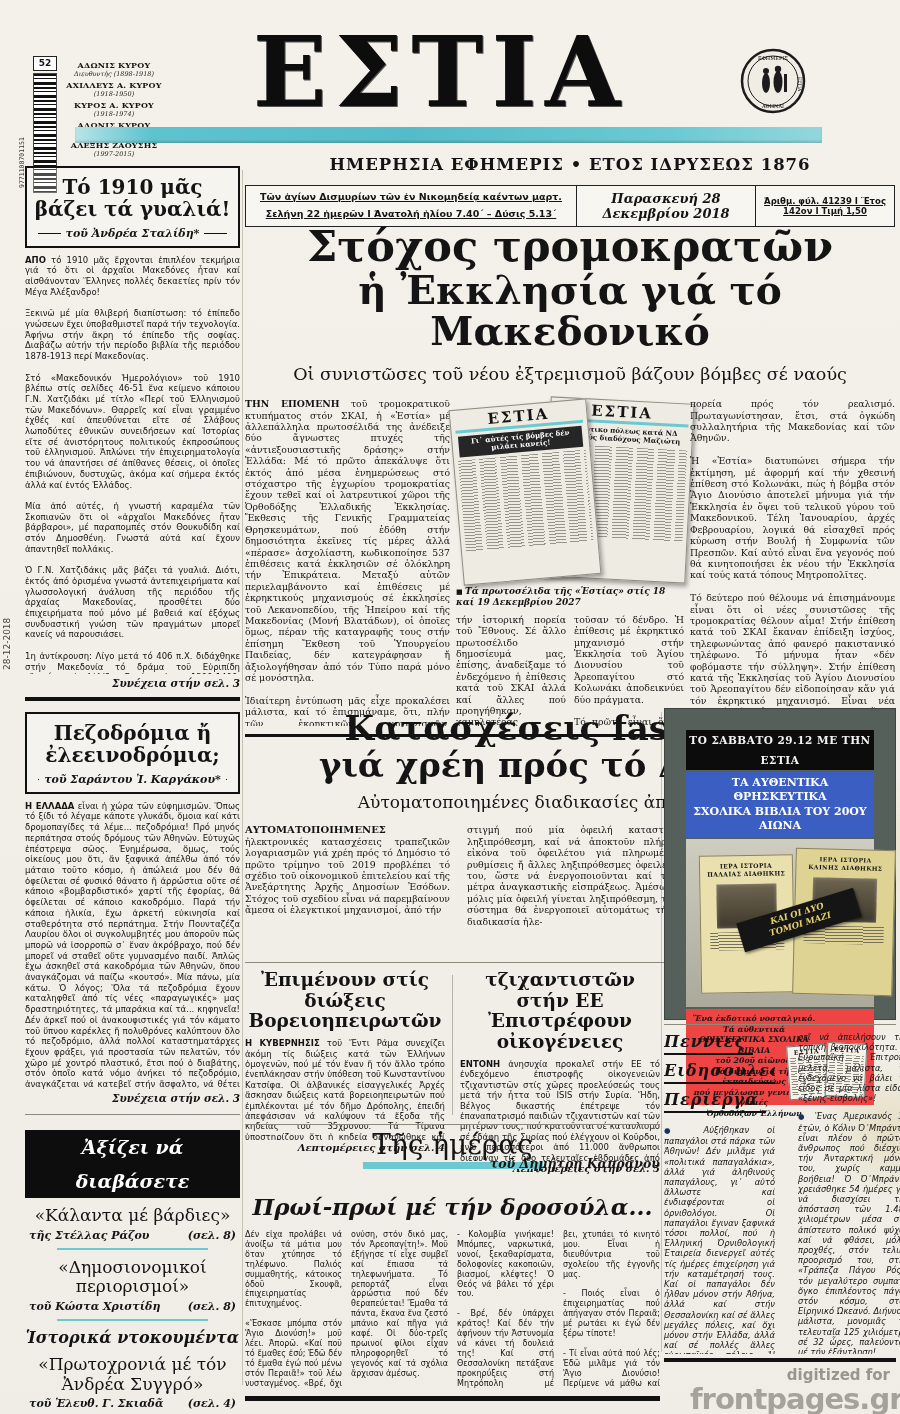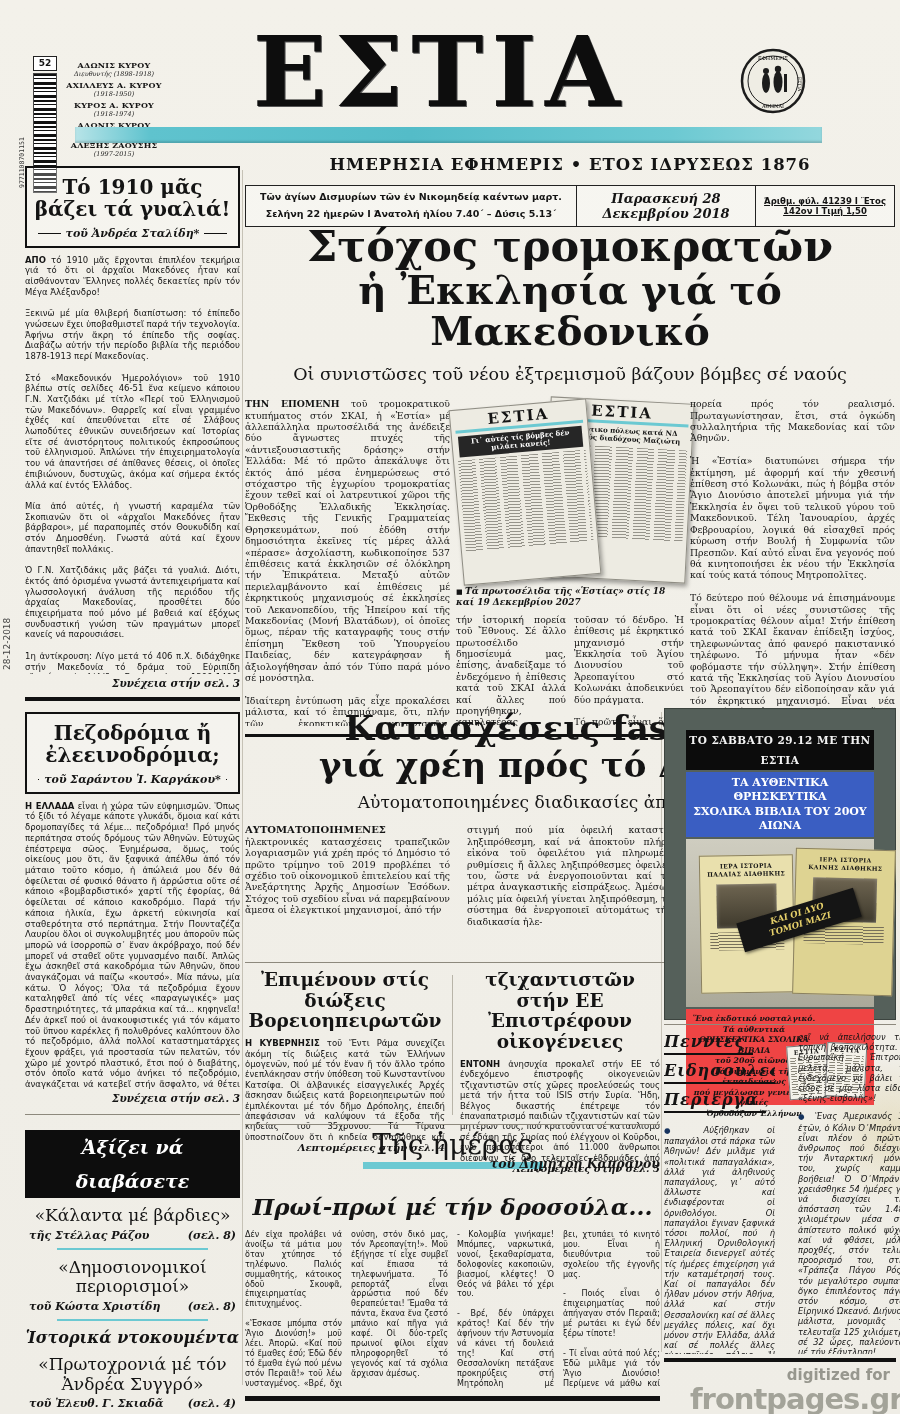--- a/index.html
+++ b/index.html
@@ -30,21 +30,21 @@
     font:900 97px/100px "DejaVu Serif",serif;letter-spacing:8px;color:#0d0d0d;
     text-shadow:1px 1px 0 #555;}
   .seal{left:740px;top:48px;width:66px;height:66px;}
   .tealband{left:75px;top:127px;width:747px;height:16px;
     background:linear-gradient(90deg,#b8e4e8 0%,#5fc3ce 10%,#54bcc8 45%,#6cc9d2 80%,#93d7dd 100%);
     box-shadow:inset 0 -2px 2px rgba(0,0,0,.15);}
   .tagline{left:245px;top:155px;width:650px;text-align:center;
     font:bold 16.5px "DejaVu Serif",serif;letter-spacing:1px;}
   .inforow{left:245px;top:185px;width:648px;height:40px;border:1.5px solid #222;
     display:flex;align-items:stretch;background:rgba(255,255,255,.35);}
-  .inforow .c1{width:330px;font:bold 9.5px/1.75 "DejaVu Sans",sans-serif;text-align:center;padding-top:3px;}
+  .inforow .c1{width:330px;font:bold 9.5px/1.75 "DejaVu Sans",sans-serif;text-align:center;padding-top:3px;text-decoration:underline;}
   .inforow .c2{width:178px;border-left:1.5px solid #222;font:bold italic 13px "DejaVu Serif",serif;
     font-style:italic;display:flex;align-items:center;justify-content:center;text-align:center;}
   .inforow .c3{flex:1;border-left:1.5px solid #222;font:bold 8.5px "DejaVu Sans",sans-serif;
     display:flex;align-items:center;justify-content:center;text-align:center;padding:0 2px;text-decoration:underline;}
   .vdate{left:-38px;top:620px;width:90px;transform:rotate(-90deg);
     font:9px "DejaVu Sans",sans-serif;color:#444;}
 
   .vrule-main{left:242px;top:170px;width:1px;height:1215px;background:#c6c2b6;}
   .vrule-right{left:661px;top:712px;width:1px;height:640px;background:#c6c2b6;}
 

